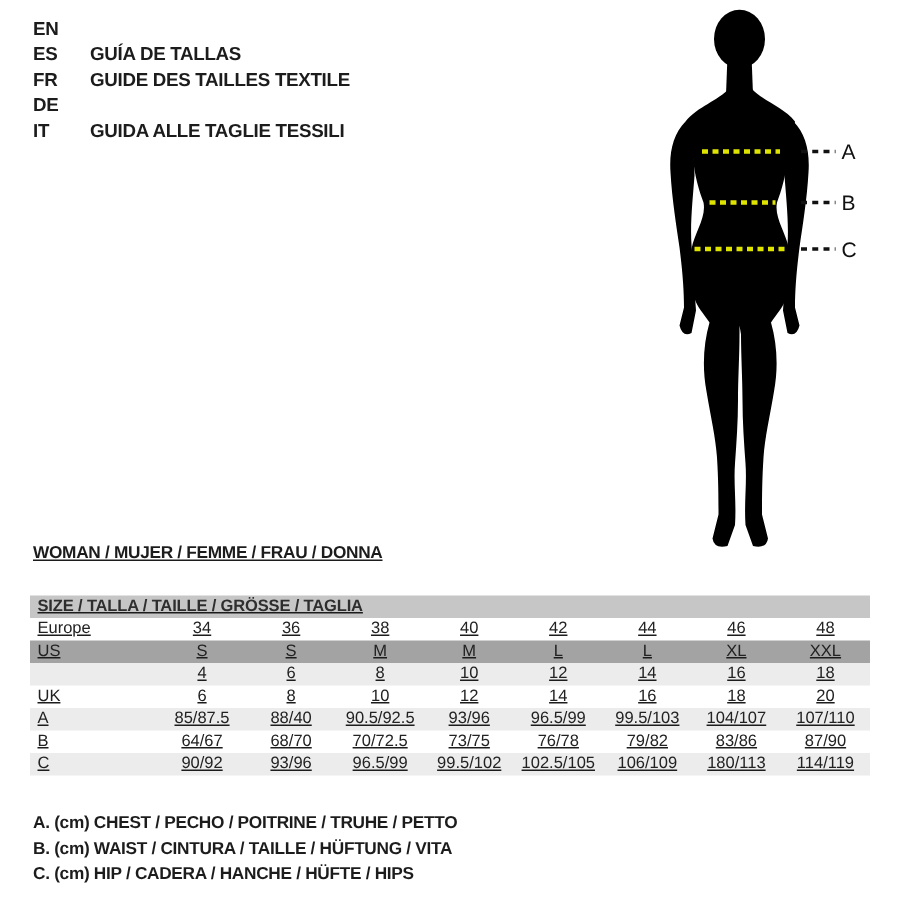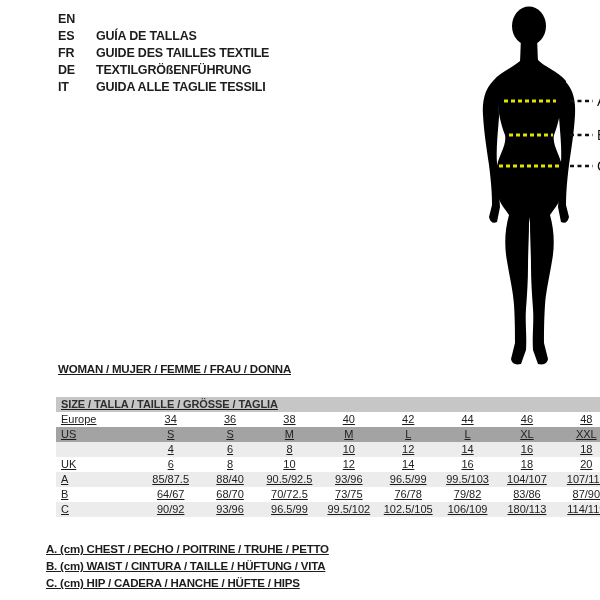--- a/index.html
+++ b/index.html
@@ -1,18 +1,18 @@
 <!DOCTYPE html>
 <html><head>
 <meta charset="utf-8">
 <style>
   * { margin:0; padding:0; box-sizing:border-box; }
   html,body { width:600px; height:600px; background:#ffffff; overflow:hidden;
               font-family:"Liberation Sans", sans-serif; color:#1c1c1c; }
-  .abs { position:absolute;margin-left:36px; }
+  .abs { position:absolute; }
 
   
   #language-list { left:22px; top:11px; }
   .lang-row { display:flex; font-weight:bold; font-size:12.5px; line-height:17px; letter-spacing:-0.2px; }
   .lang-code { width:38px; }
 
   
   #figure-wrap { left:435px; top:5px; width:150px; height:368px; }
   .marker-label { position:absolute; left:126px; font-size:14px; line-height:14px; color:#111; }
 
@@ -21,41 +21,40 @@
 
   
   #size-table { left:20px; top:397px; width:560px; font-size:11px;text-decoration:underline; }
   #size-table-header { height:15px; line-height:15px; padding-left:5px;
                        font-weight:bold; color:#2e2e2e; letter-spacing:-0.1px; }
   .t-row { display:flex; height:15px; line-height:15px; }
   .t-label { width:85px; padding-left:5px; color:#222; }
   .t-cell { flex:1; text-align:center; color:#222; }
 
   
-  #legend-list { left:10px; top:541px;text-decoration:underline; }
+  #legend-list { left:22px; top:541px; }
   .legend-row { font-weight:bold; font-size:11.5px; line-height:17px; letter-spacing:-0.2px; }
 </style>
 </head>
 <body>
 
 <div id="language-list" class="abs">
     <div class="lang-row">
       <span class="lang-code">EN</span>
     </div>
     <div class="lang-row">
       <span class="lang-code">ES</span>
       <span>GUÍA DE TALLAS</span>
     </div>
     <div class="lang-row">
       <span class="lang-code">FR</span>
       <span>GUIDE DES TAILLES TEXTILE</span>
     </div>
     <div class="lang-row">
       <span class="lang-code">DE</span>
-      <span>TEXTILGRÖßENFÜHRUNG</span>
     </div>
     <div class="lang-row">
       <span class="lang-code">IT</span>
       <span>GUIDA ALLE TAGLIE TESSILI</span>
     </div>
   </div>
 
 <div id="figure-wrap" class="abs">
   <svg width="150" height="368" viewBox="0 0 150 368">
     <g fill="#000000">

